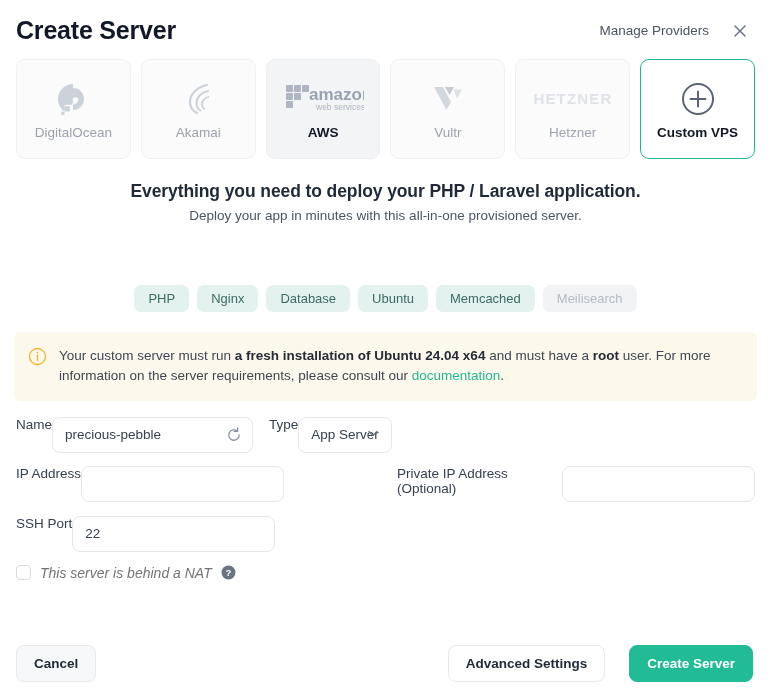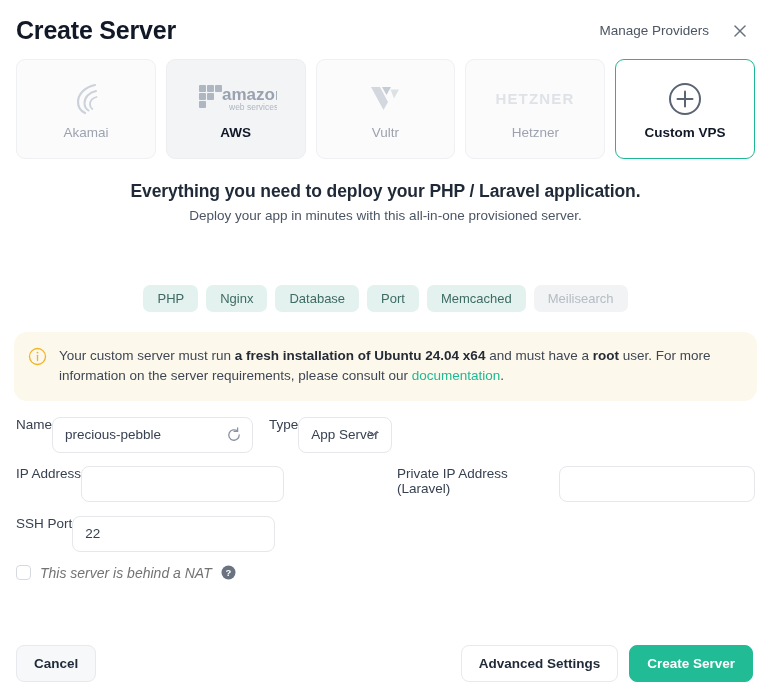--- a/index.html
+++ b/index.html
@@ -142,21 +142,21 @@
   }
   .tag.muted {
     background: #f1f3f4;
     color: #b5bcc4;
   }
 
   
   .alert {
     margin: 20px 14px 0 14px;
     background: #fdf8ec;
-    border-radius: 13px;
+    border-radius: 6px;
     padding: 14px 16px 14px 14px;
     display: flex;
     gap: 12px;
     align-items: flex-start;
     flex: 0 0 auto;
   }
   .alert-icon { flex: 0 0 auto; margin-top: 1px; }
   .alert-text {
     font-size: 13.5px;
     line-height: 1.5;
@@ -279,21 +279,21 @@
     display: flex;
     align-items: center;
     justify-content: center;
     border: 1px solid #e7e9ec;
   }
   .btn-cancel {
     background: #f7f8f9;
     color: #1f2937;
     font-weight: bold;
   }
-  .footer-right { display: flex; gap: 11px; }
+  .footer-right { display: flex; gap: 24px; }
   .btn-advanced {
     background: #ffffff;
     color: #1f2937;
     font-weight: bold;
   }
   .btn-primary {
     background: #21bb95;
     color: #ffffff;
     font-weight: bold;
     border: 1px solid #21bb95;
@@ -312,20 +312,30 @@
         <svg width="16" height="16" viewBox="0 0 16 16" fill="none" stroke="#6b7280" stroke-width="1.5" stroke-linecap="round">
           <line x1="3" y1="3" x2="13" y2="13"></line>
             <line x1="13" y1="3" x2="3" y2="13"></line>
         </svg>
       </div>
     </div>
   </div>
 
   <div class="providers">
 
+    <div class="provider-card">
+      <div class="logo">
+        <svg width="40" height="40" viewBox="0 0 40 40" fill="#ccd2da">
+          <path d="M20 5 C11.7 5 5 11.7 5 20 C5 25.2 7.6 29.8 11.6 32.5 L11.6 27.1 C11.6 26.3 12.2 25.7 13 25.7 L18.4 25.7 C19.2 25.7 19.8 25.1 19.8 24.3 L19.8 20 C19.8 19.2 20.4 18.6 21.2 18.6 L24 18.6 C24.8 18.6 25.4 19.2 25.4 20 C25.4 23 23 25.4 20 25.4 L20 31 C26.1 31 31 26.1 31 20 C31 13.9 26.1 9 20 9 Z"></path>
+          <rect x="11.6" y="27.3" width="5.2" height="5.2"></rect>
+          <rect x="8.2" y="32.6" width="3.3" height="3.3"></rect>
+        </svg>
+      </div>
+      <div class="pname">DigitalOcean</div>
+    </div>
 
     <div class="provider-card">
       <div class="logo">
         <svg width="42" height="42" viewBox="0 0 42 42" fill="none" stroke="#ccd2da">
           <path d="M30 7 C20 9 13 16 13 24 C13 29 16 33 20 35" stroke-width="2.2" fill="none" stroke-linecap="round"></path>
           <path d="M31 13 C24 14.5 19.5 19.5 19.5 25 C19.5 28.5 21 31 23.5 32.5" stroke-width="2" fill="none" stroke-linecap="round"></path>
           <path d="M31.5 19 C27.5 20 25 23 25 26.5 C25 28.5 26 30 27.3 31" stroke-width="1.8" fill="none" stroke-linecap="round"></path>
         </svg>
       </div>
       <div class="pname">Akamai</div>
@@ -382,21 +392,21 @@
 
   </div>
 
   <div class="pitch">
     <h2>Everything you need to deploy your PHP / Laravel application.</h2>
     <p>Deploy your app in minutes with this all-in-one provisioned server.</p>
     <div class="tags">
       <div class="tag">PHP</div>
       <div class="tag">Nginx</div>
       <div class="tag">Database</div>
-      <div class="tag">Port</div>
+      <div class="tag">Ubuntu</div>
       <div class="tag">Memcached</div>
       <div class="tag muted">Meilisearch</div>
     </div>
   </div>
 
   <div class="alert">
     <div class="alert-icon">
       <svg width="19" height="19" viewBox="0 0 19 19" fill="none" stroke="#f0b429" stroke-width="1.3">
         <circle cx="9.5" cy="9.5" r="8"></circle>
         <line x1="9.5" y1="8.3" x2="9.5" y2="13.5" stroke-linecap="round"></line>
@@ -439,21 +449,21 @@
     </div>
 
     <div class="row">
       <div class="field" style="width:365px;flex:0 0 365px;">
         <label class="flabel">IP Address</label>
         <div class="input-wrap">
           <input class="input" type="text" value="" style="">
         </div>
       </div>
       <div class="field right-col">
-        <label class="flabel">Private IP Address (Laravel)</label>
+        <label class="flabel">Private IP Address (Optional)</label>
         <div class="input-wrap">
           <input class="input" type="text" value="" style="">
         </div>
       </div>
     </div>
 
     <div class="row">
       <div class="field" style="width:365px;flex:0 0 365px;">
         <label class="flabel">SSH Port</label>
         <div class="input-wrap">

